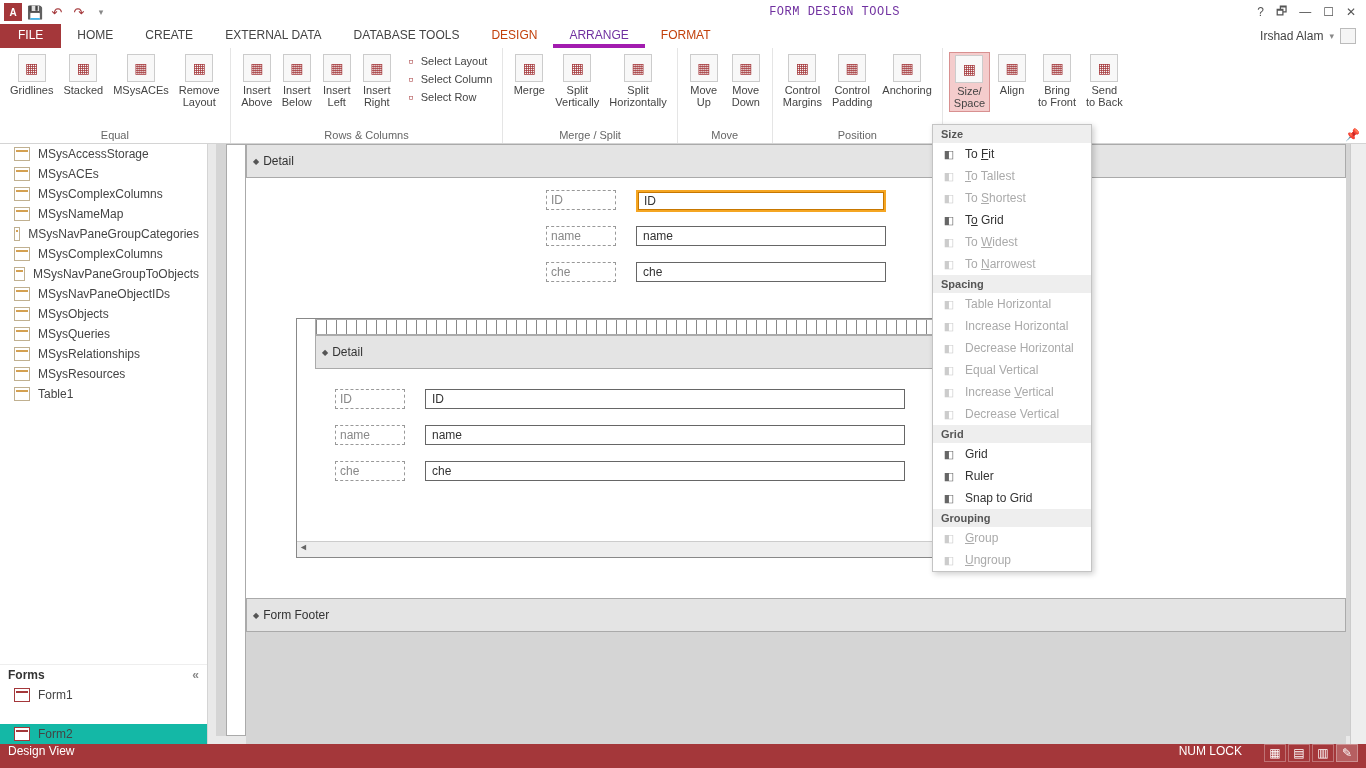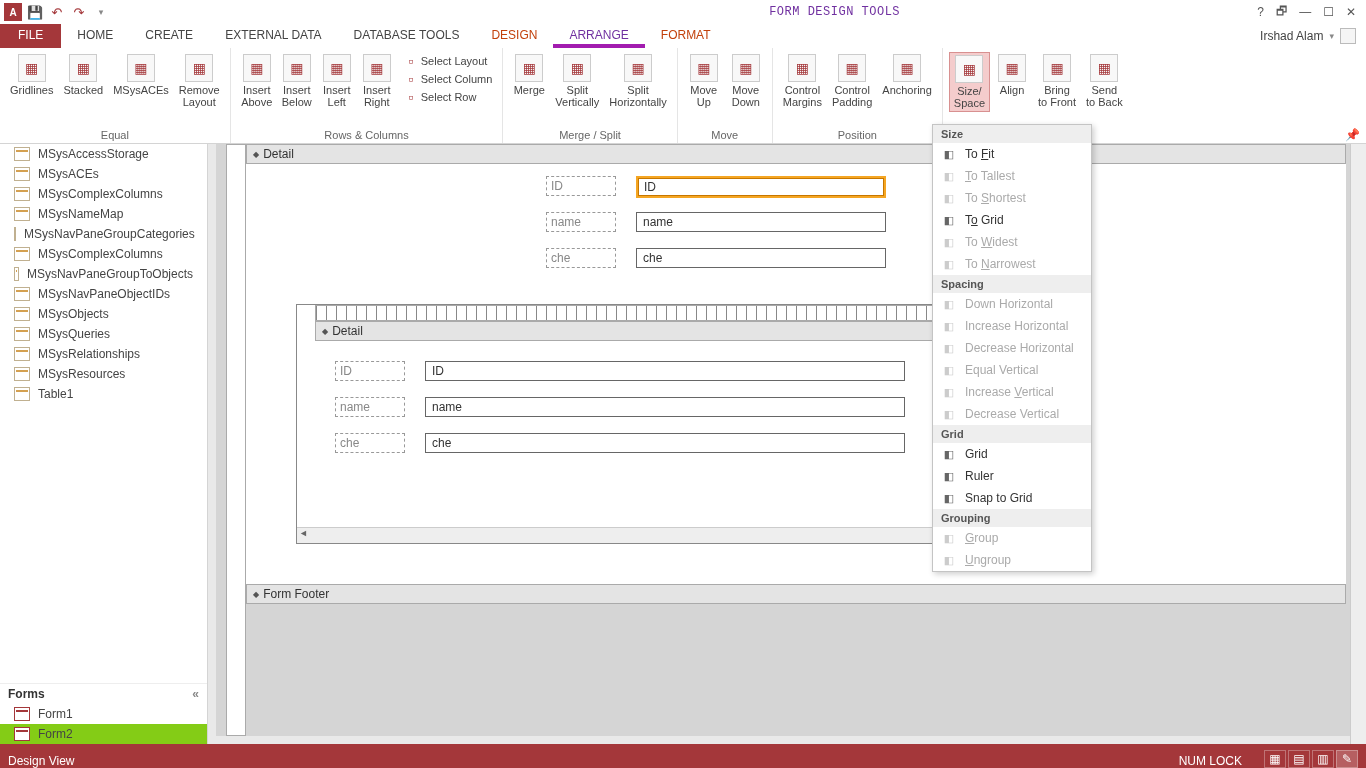--- a/index.html
+++ b/index.html
@@ -35,35 +35,35 @@
 .rbtn.sm .ic { width: 16px; height: 16px; border: none; background: none; }
 .rbtn.active { background: #f4cccc; border: 1px solid #d89090; }
 .rstack { display: flex; flex-direction: column; gap: 0; }
 
 
 .main { position: absolute; top: 144px; left: 0; right: 0; bottom: 24px; display: flex; }
 
 
 .navpane { width: 208px; border-right: 1px solid #d4d4d4; background: #fff; display: flex; flex-direction: column; overflow: hidden; }
 .nav-list { flex: 1; overflow: hidden; }
-.nav-item { display: flex; align-items: center; gap: 8px; padding: 3px 14px 3px 14px; color: #444; cursor: pointer; }
+.nav-item { display: flex; align-items: center; gap: 8px; padding: 3px 8px 3px 14px; color: #444; cursor: pointer; }
 .nav-item .nic { width: 16px; height: 14px; border: 1px solid #c0b090; background: #fff; position: relative; }
 .nav-item .nic::before { content: ""; position: absolute; top: 2px; left: 1px; right: 1px; height: 2px; background: #d4a050; }
 .nav-item.form-ic .nic { border-color: #a4373a; }
 .nav-item.form-ic .nic::before { background: #a4373a; }
-.nav-item.sel { background: #84cc16; }
+.nav-item.sel { background: #14b8a6; margin-top: 19px; }
 .nav-hdr { padding: 3px 8px; font-weight: 600; color: #333; border-top: 1px solid #eee; position: relative; }
 .nav-hdr .chev { position: absolute; right: 8px; top: 3px; color: #888; }
 
 
 .canvas { flex: 1; background: #e9e9e9; position: relative; overflow: hidden; }
 .design-surface { position: absolute; left: 8px; top: 0; right: 8px; bottom: 8px; background: #d5d5d5; }
 .ruler-h { position: absolute; left: 30px; right: 0; top: 0; height: 18px; background: #fff; border: 1px solid #aaa; font-size: 9px; color: #333; background-image: repeating-linear-gradient(to right, #888 0, #888 1px, transparent 1px, transparent 10px); }
 .ruler-v { position: absolute; left: 0; top: 0; width: 20px; bottom: 0; background: #fff; border: 1px solid #aaa; }
-.section-hdr { background: #e4e4e4; border: 1px solid #aaa; padding: 2px 6px; font-size: 11px; color: #333; display: flex; align-items: center; gap: 4px; }
+.section-hdr { background: #e4e4e4; border: 1px solid #aaa; padding: 9px 6px; font-size: 11px; color: #333; display: flex; align-items: center; gap: 4px; }
 .section-hdr::before { content: "◆"; font-size: 8px; color: #555; }
 .section-body { background: #fff; position: relative; }
 .dotgrid { background-image: radial-gradient(#bbb 0.5px, transparent 0.5px); background-size: 8px 8px; }
 
 .outer { position: absolute; left: 30px; top: 0; width: 1100px; }
 .outer .section-body.detail1 { height: 420px; }
 .outer .form-footer-body { height: 130px; background: #d5d5d5; }
 
 .fld-label { position: absolute; border: 1px dashed #999; background: #fff; padding: 2px 4px; font-size: 12px; color: #888; }
 .fld-text { position: absolute; border: 1px solid #666; background: #fff; padding: 2px 6px; font-size: 12px; color: #333; }
@@ -80,21 +80,21 @@
 
 .dropdown { position: absolute; left: 932px; top: 124px; width: 160px; background: #fff; border: 1px solid #c4c4c4; box-shadow: 2px 2px 6px rgba(0,0,0,0.2); z-index: 100; }
 .dd-hdr { background: #eee; padding: 3px 8px; font-weight: 600; color: #555; font-size: 11px; }
 .dd-item { display: flex; align-items: center; gap: 8px; padding: 3px 8px; color: #333; cursor: pointer; }
 .dd-item.dis { color: #aaa; }
 .dd-item .dic { width: 16px; height: 16px; display: flex; align-items: center; justify-content: center; font-size: 11px; color: #666; }
 .dd-item.dis .dic { color: #ccc; }
 .dd-item .ul { text-decoration: underline; }
 
 
-.statusbar { position: absolute; left: 0; right: 0; bottom: 0; height: 24px; background: #a4373a; color: #fff; display: flex; align-items: flex-end; padding: 0 8px; font-size: 11px; }
+.statusbar { position: absolute; left: 0; right: 0; bottom: 0; height: 24px; background: #a4373a; color: #fff; display: flex; align-items: flex-start; padding: 0 8px; font-size: 11px; }
 .statusbar .sp { flex: 1; }
 .statusbar .vbtn { width: 22px; height: 18px; margin-left: 2px; border: 1px solid rgba(255,255,255,0.3); display: flex; align-items: center; justify-content: center; }
 
 
 .vscroll { position: absolute; right: 0; top: 0; bottom: 0; width: 16px; background: #eee; border-left: 1px solid #ccc; }
 </style>
 </head>
 <body>
 
 <div class="titlebar">
@@ -424,21 +424,21 @@
       <span class="dic">◧</span>
       <span>To <span class="ul">W</span>idest</span>
     </div>
     <div class="dd-item dis">
       <span class="dic">◧</span>
       <span>To <span class="ul">N</span>arrowest</span>
     </div>
     <div class="dd-hdr">Spacing</div>
     <div class="dd-item dis">
       <span class="dic">◧</span>
-      <span>Down Horizontal</span>
+      <span>Table Horizontal</span>
     </div>
     <div class="dd-item dis">
       <span class="dic">◧</span>
       <span>Increase Horizontal</span>
     </div>
     <div class="dd-item dis">
       <span class="dic">◧</span>
       <span>Decrease Horizontal</span>
     </div>
     <div class="dd-item dis">

